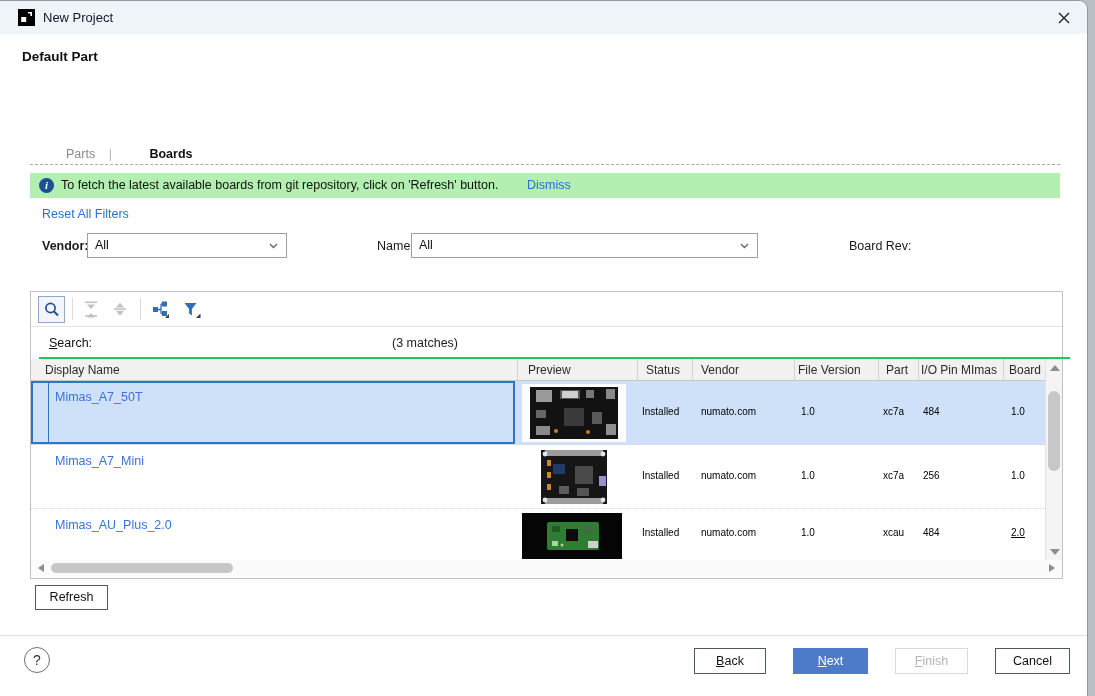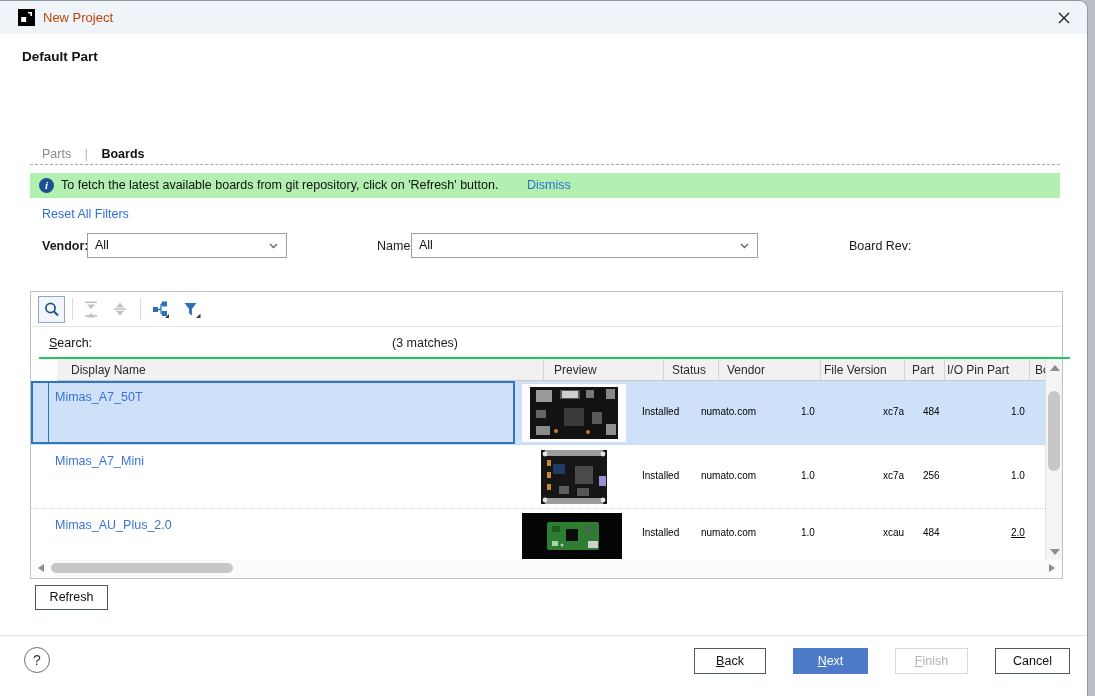--- a/index.html
+++ b/index.html
@@ -4,29 +4,29 @@
 <style>
   * { margin:0; padding:0; box-sizing:border-box; }
   html,body { width:1095px; height:696px; }
   body { font-family:"Liberation Sans", sans-serif; background:#b9bfc4; position:relative; overflow:hidden; }
   .window { position:absolute; left:0; top:0; width:1088px; height:696px; background:#ffffff;
             border:1px solid #909a9e; border-left:none; border-bottom:none;
             border-top-right-radius:9px; overflow:hidden; }
   .titlebar { position:absolute; left:0; top:0; width:100%; height:33px; background:#eff4f9;
               border-top-right-radius:9px; }
   .titlebar .app-icon { position:absolute; left:18px; top:8px; width:17px; height:17px; }
-  .titlebar .title { position:absolute; left:43px; top:9px; font-size:13px; color:#c2410c; }
+  .titlebar .title { position:absolute; left:43px; top:9px; font-size:13px; color:#0f172a; }
   .close-btn { position:absolute; right:12px; top:6px; width:22px; height:22px; cursor:default; }
   .close-btn svg { position:absolute; left:4px; top:4px; }
 
   .page-title { position:absolute; left:22px; top:48px; font-size:13.5px; font-weight:bold; color:#111; }
   .page-subtitle { position:absolute; left:22px; top:73px; font-size:12.5px; color:#222; }
 
   .tabs { position:absolute; left:42px; top:146px; font-size:12.5px; }
-  .tab { display:inline-block; }
+  .tab { display:inline-block;margin-left:24px; }
   .tab.inactive { color:#8a8a8a; }
   .tab.active { color:#111; font-weight:bold; }
   .tab-sep { color:#b5b5b5; margin:0 10px; }
   .dashed-sep { position:absolute; left:30px; top:163px; width:1030px; border-top:1px dashed #a9a9a9; }
 
   .banner { position:absolute; left:30px; top:172px; width:1030px; height:25px; background:#b2efb0;
             font-size:12.5px; color:#111; line-height:25px; }
   .banner .info-icon { position:absolute; left:9px; top:5px; width:15px; height:15px; border-radius:50%;
             background:#1c4f94; color:#fff; text-align:center; line-height:15px;
             font-size:11px; font-family:"Liberation Serif", serif; font-style:italic; font-weight:bold; }
@@ -54,21 +54,21 @@
   .search-field { position:absolute; left:62px; top:4px; width:276px; height:23px; border:1px solid #a9afb5; background:#fff; }
   .search-field .mag { position:absolute; left:5px; top:4px; }
   .search-field .value { position:absolute; left:26px; top:4px; font-size:12.5px; color:#111; }
   .search-field .clear { position:absolute; right:33px; top:4px; width:14px; height:14px; border-radius:50%;
         background:#b9bdc1; color:#fff; font-size:10px; line-height:14px; text-align:center; cursor:pointer; }
   .search-field .fld-sep { position:absolute; right:26px; top:3px; width:1px; height:16px; background:#e0e0e0; }
   .search-field .chev { position:absolute; right:8px; top:8px; }
   .matches { position:absolute; left:353px; top:8px; font-size:12.5px; color:#222; }
 
   .grid { position:absolute; left:0; top:67px; width:1031px; height:202px; overflow:hidden; }
-  .ghead { position:absolute; left:0; top:0; width:1014px; height:22px; background:#f1f1f1; border-bottom:1px solid #c8c8c8;margin-left:26px; }
+  .ghead { position:absolute; left:0; top:0; width:1014px; height:22px; background:#f1f1f1; border-bottom:1px solid #c8c8c8; }
   .ghead .h { position:absolute; top:4px; font-size:12px; color:#2b2b2b; white-space:nowrap; overflow:hidden; }
   .vline { position:absolute; top:0; bottom:0; width:1px; background:#e3e3e3; }
   .ghead .vline { background:#d4d4d4; }
   .rows { position:absolute; left:0; top:22px; width:1014px; height:180px; }
   .row { position:absolute; left:0; width:1014px; height:64px; background:#fff; border-bottom:1px dotted #d8d8d8; }
   .row.selected { background:#cfe1f8; }
   .sel-border { position:absolute; left:0; top:0; width:484px; height:63px; border:2px solid #2e75c6; }
   .sel-border .rowhdr-line { position:absolute; left:15px; top:0; bottom:0; width:1px; background:#2e75c6; }
   .rname { position:absolute; left:24px; top:9px; font-size:12.5px; color:#3a72d8; white-space:nowrap; }
   .cell { position:absolute; font-size:10px; color:#000000; white-space:nowrap; overflow:hidden; }
@@ -201,21 +201,21 @@
     </div>
 
     <div class="grid">
       <div class="ghead">
         <span class="h" style="left:14px;">Display Name</span>
         <span class="h" style="left:497px;">Preview</span>
         <span class="h" style="left:615px;">Status</span>
         <span class="h" style="left:670px;">Vendor</span>
         <span class="h" style="left:767px;">File Version</span>
         <span class="h" style="left:855px;">Part</span>
-        <span class="h" style="left:890px;">I/O Pin Part</span>
+        <span class="h" style="left:890px;">I/O Pin MImas</span>
         <span class="h" style="left:978px; width:36px;">Board</span>
         <span class="vline" style="left:486px;"></span>
           <span class="vline" style="left:606px;"></span>
         <span class="vline" style="left:661px;"></span>
           <span class="vline" style="left:763px;"></span>
         <span class="vline" style="left:847px;"></span>
           <span class="vline" style="left:887px;"></span>
         <span class="vline" style="left:972px;"></span>
       </div>
 

